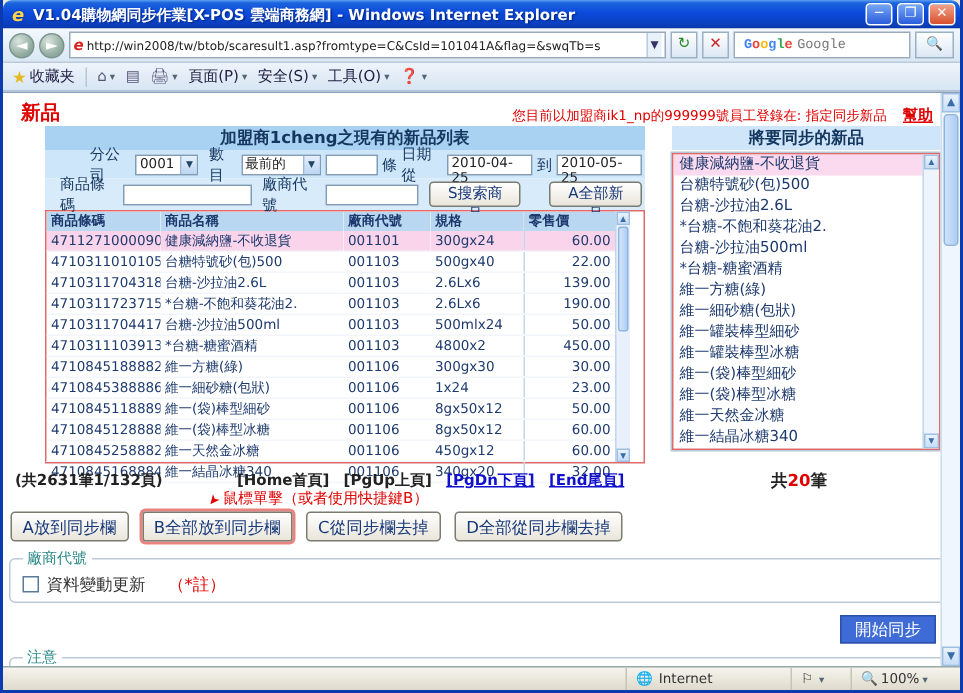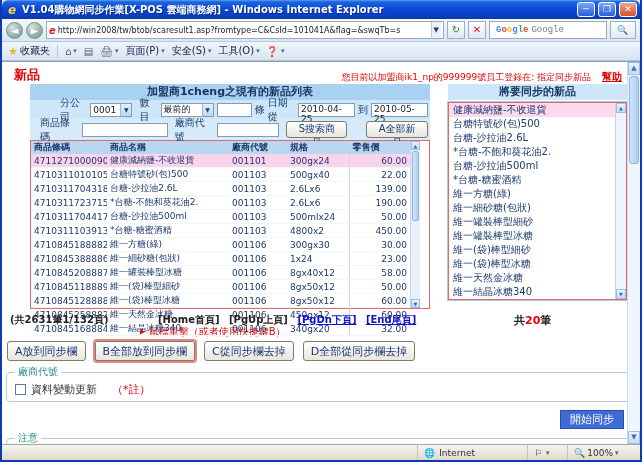--- a/index.html
+++ b/index.html
@@ -302,27 +302,20 @@
                   <td class="num">30.00</td>
                 </tr>
                 <tr>
                   <td>4710845388886</td>
                   <td>維一細砂糖(包狀)</td>
                   <td>001106</td>
                   <td>1x24</td>
                   <td class="num">23.00</td>
                 </tr>
                 <tr>
-                  <td>4710845208887</td>
-                  <td>維一罐裝棒型冰糖</td>
-                  <td>001106</td>
-                  <td>8gx40x12</td>
-                  <td class="num">58.00</td>
-                </tr>
-                <tr>
                   <td>4710845118889</td>
                   <td>維一(袋)棒型細砂</td>
                   <td>001106</td>
                   <td>8gx50x12</td>
                   <td class="num">50.00</td>
                 </tr>
                 <tr>
                   <td>4710845128888</td>
                   <td>維一(袋)棒型冰糖</td>
                   <td>001106</td>

